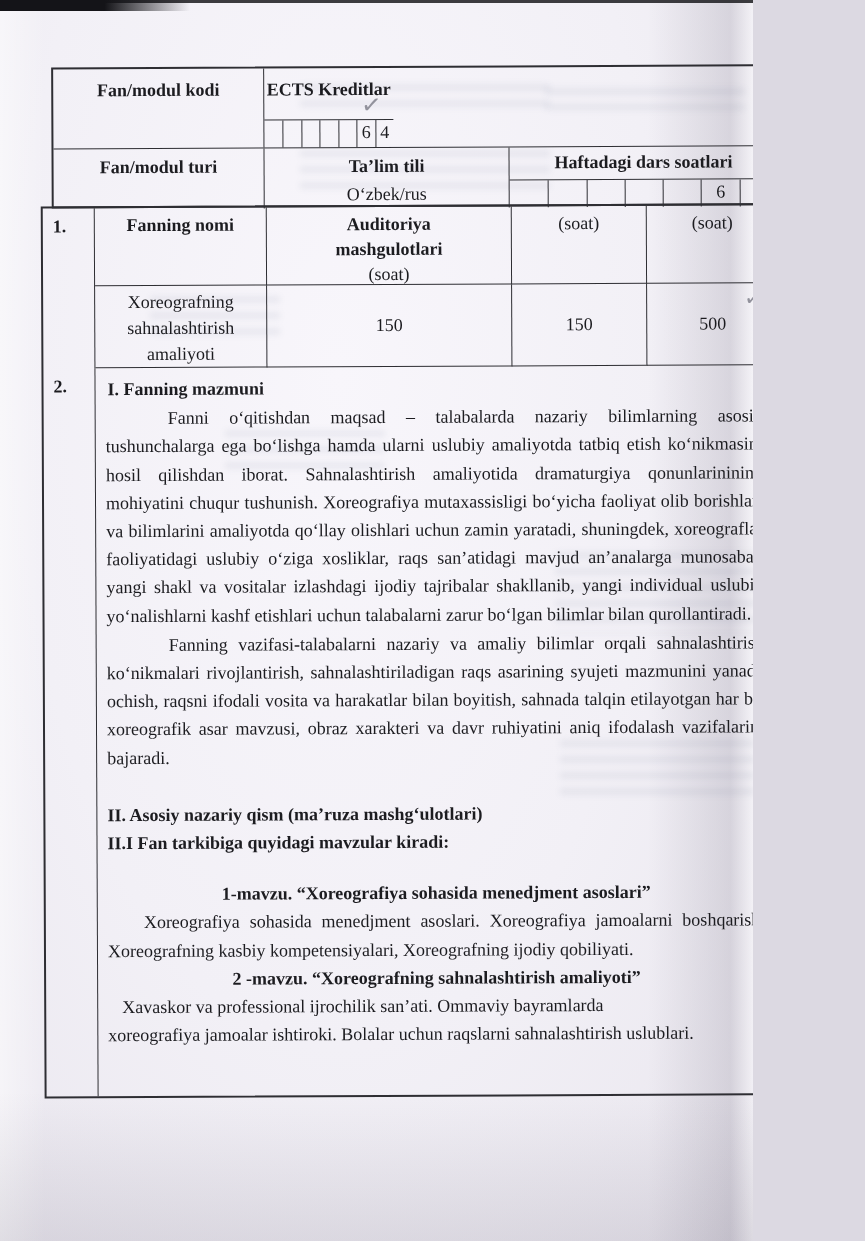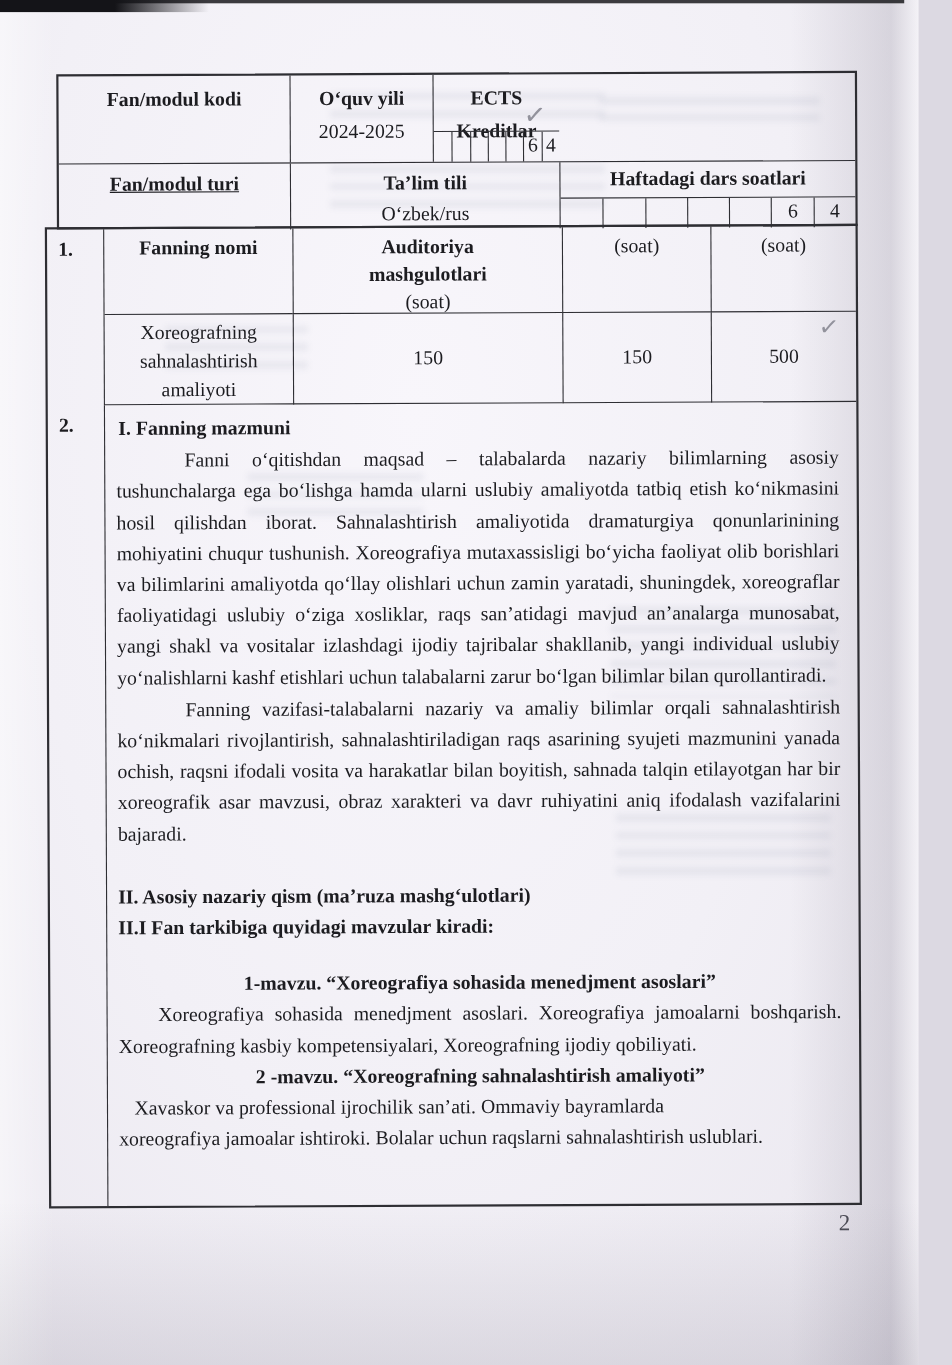--- a/index.html
+++ b/index.html
@@ -1,17 +1,17 @@
 <!DOCTYPE html>
 <html><head>
 <meta charset="utf-8">
 <style>
   html,body{margin:0;padding:0;background:#dcd9e2;}
   .page{
-    position:relative;width:835px;height:1241px;overflow:hidden;
+    position:relative;width:753px;height:1241px;overflow:hidden;
     font-family:"Liberation Serif","DejaVu Serif",serif;color:#1c1c20;
     background:
       linear-gradient(180deg, rgba(120,114,134,0) 88%, rgba(96,90,110,.14) 100%),
       linear-gradient(90deg, rgba(255,255,255,.5) 0%, rgba(255,255,255,0) 6%, rgba(0,0,0,0) 86%, rgba(92,86,106,.16) 97%, rgba(255,255,255,.35) 100%),
       radial-gradient(ellipse at 45% 30%, #f8f6fb 0%, #f2f0f6 55%, #e9e6ee 100%);
   }
   .tilt{position:absolute;inset:0;transform:rotate(-0.25deg);transform-origin:50% 40%;}
   
   .edge-top{position:absolute;left:0;top:0;width:822px;height:3px;background:#1b1b1f;opacity:.85;}
   .edge-top-left{position:absolute;left:0;top:0;width:190px;height:11px;
@@ -77,39 +77,35 @@
   <div class="bleed" style="left:560px;top:740px;width:195px;height:62px;"></div>
 
   <div class="tilt">
 
     <div class="tblA">
       <div class="rowA rA1">
         <div class="cellA">
           <div class="lbl">Fan/modul kodi</div>
         </div>
         <div class="cellA">
-          <div class="lbl">O‘quv yili</div>
-          <div class="val">2024-2025</div>
-        </div>
-        <div class="cellA">
           <div class="lbl">ECTS Kreditlar</div>
           <span class="check" style="right:12px;top:22px;">✓</span>
           <div class="strip">
             <div></div>
             <div></div>
             <div></div>
             <div></div>
             <div></div>
             <div>6</div>
             <div>4</div>
           </div>
         </div>
       </div>
       <div class="rowA rA2">
-        <div class="cellA" style="line-height:28px;padding-top:4px;text-decoration:underline;">
+        <div class="cellA" style="line-height:28px;padding-top:4px;">
           <div class="lbl">Fan/modul turi</div>
         </div>
         <div class="cellA" style="line-height:28px;padding-top:4px;">
           <div class="lbl">Ta’lim tili</div>
           <div class="val">O‘zbek/rus</div>
         </div>
         <div class="cellA" style="padding-top:2px;line-height:26px;">
           <div class="lbl">Haftadagi dars soatlari</div>
           <div class="strip">
             <div></div>

